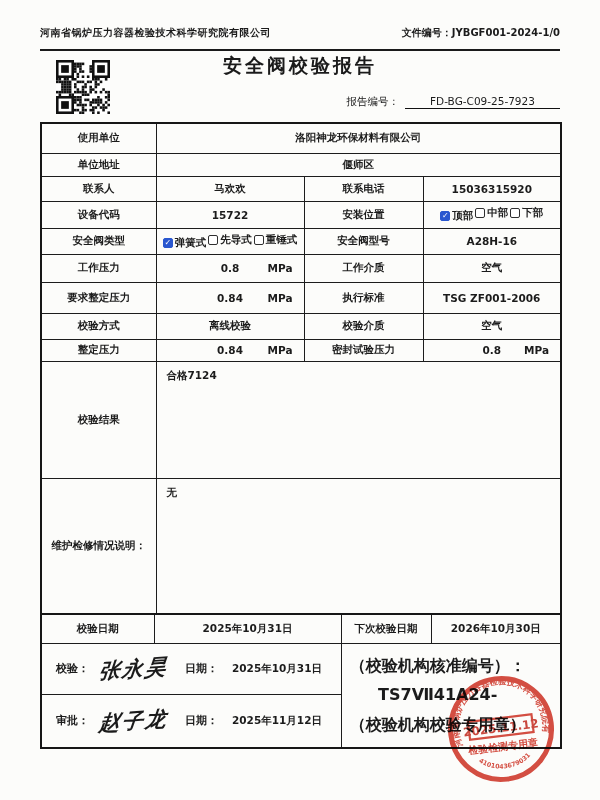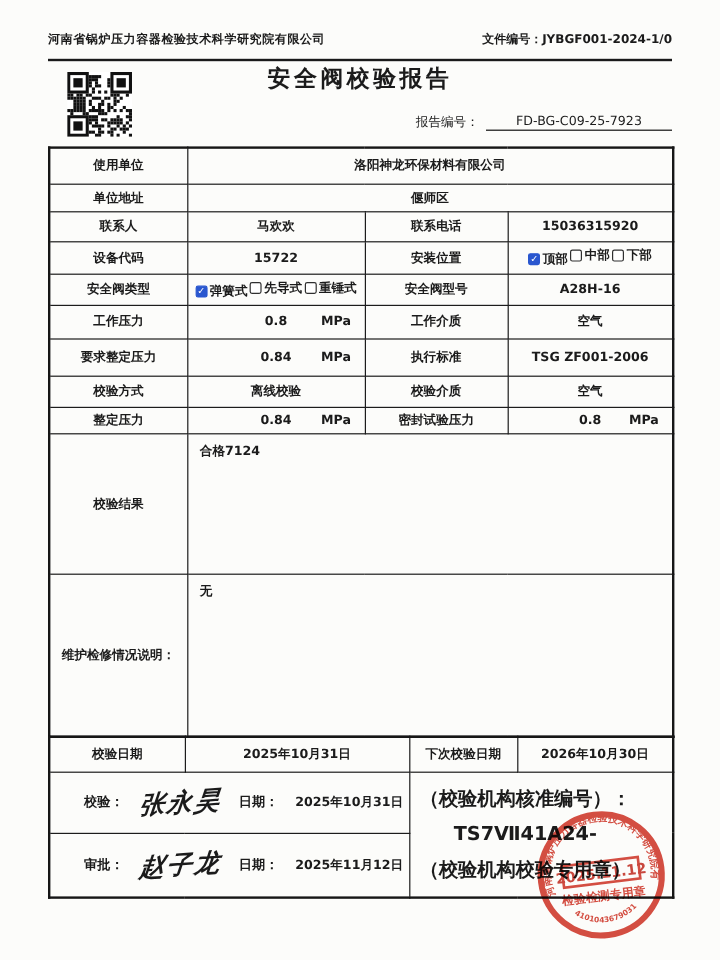--- a/index.html
+++ b/index.html
@@ -32,21 +32,21 @@
   .checkcell { padding:2px 3px; }
   .ckitem { display:inline-flex; align-items:center; margin:0 1px; white-space:nowrap; }
   .ckbox { display:inline-flex; align-items:center; justify-content:center; width:10px; height:10px;
            border:1.4px solid #2f2f2f; border-radius:2px; background:#fff; margin-right:2px;
            font-size:8px; line-height:1; color:#fff; }
   .ckbox.checked { background:var(--ck,#2a57cf); border-color:var(--ck,#2a57cf); }
 
   .r-date td { height:29px; }
   .sigrow1 td { height:51px; }
   .sigrow2 td { height:54px; }
-  .sigcell { text-align:right; padding-left:28px; }
+  .sigcell { text-align:left; padding-left:14px; }
   .sigflex { display:flex; align-items:center; }
   .slabel { font-size:11px; font-weight:bold; }
   .sig { font-size:21px; font-weight:bold; font-style:italic; letter-spacing:2px;
          transform:rotate(-4deg) skewX(-10deg); display:inline-block; margin:0 14px 0 10px; min-width:72px; }
   .sdate { font-size:10.5px; margin-left:14px; }
   .orgcell { font-size:16px; line-height:1.85; padding-right:30px; }
 
   
   .stamp { position:absolute; left:446px; top:674px; width:110px; height:110px;
            transform:rotate(-7deg); opacity:.9; mix-blend-mode:multiply; pointer-events:none; }

